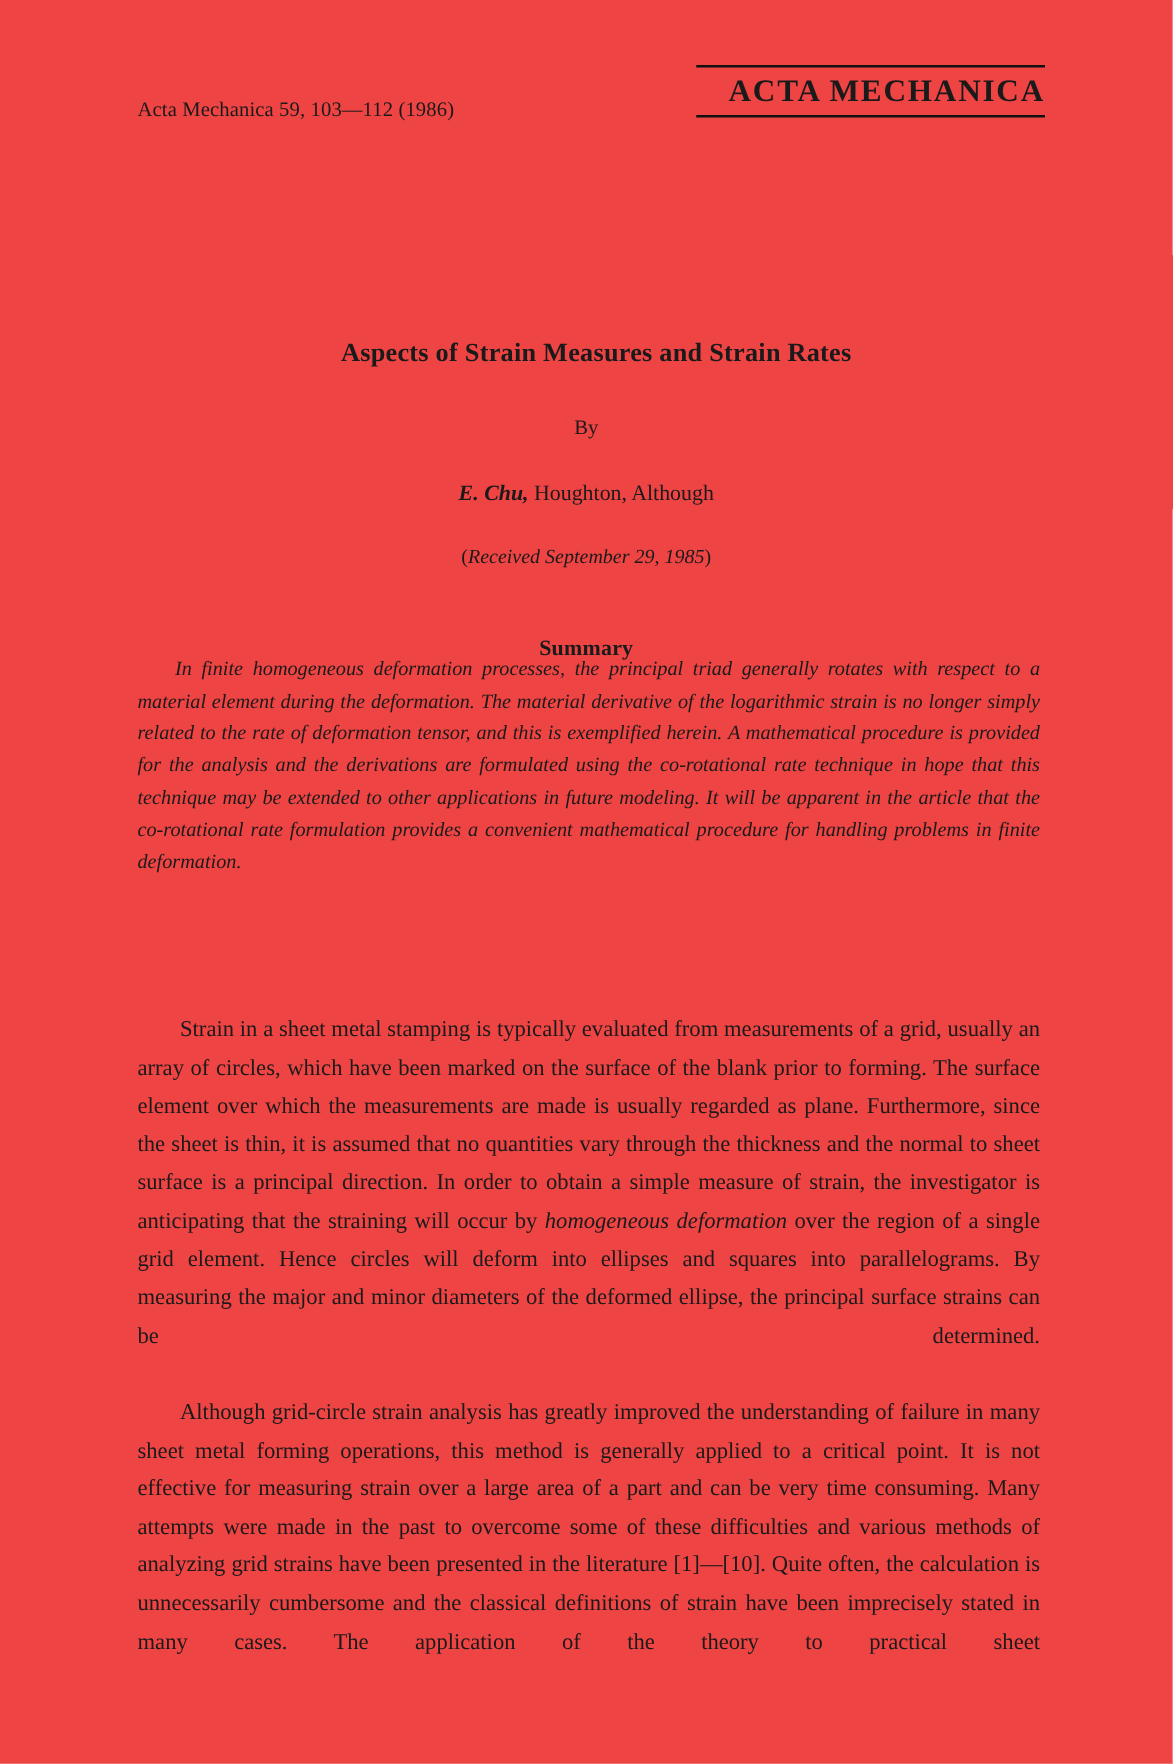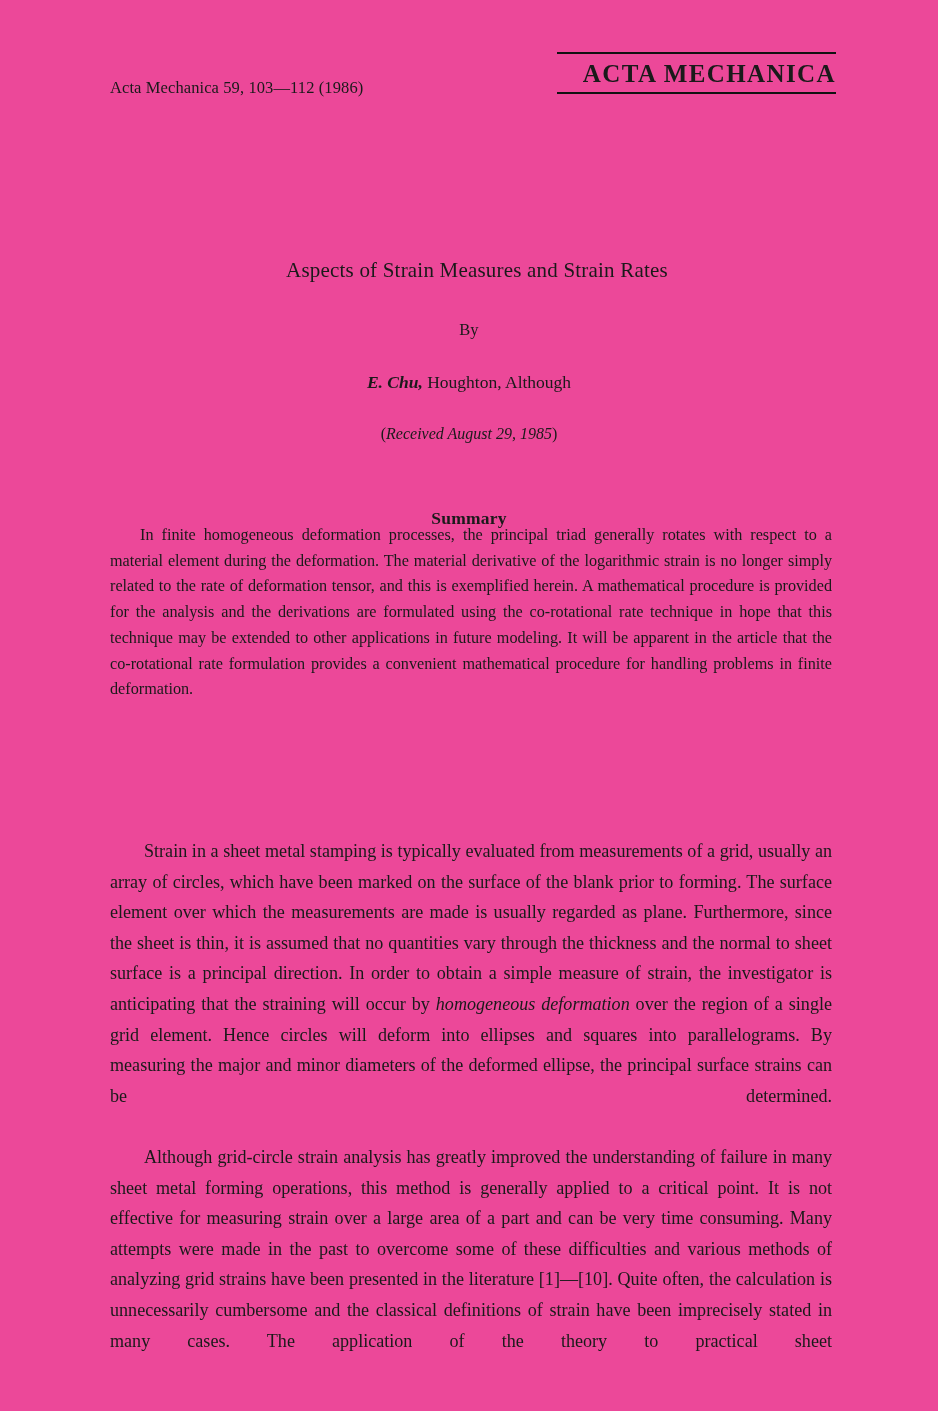--- a/index.html
+++ b/index.html
@@ -13,21 +13,21 @@
     height: 1411px;
     position: relative;
     font-family: "Liberation Serif", "DejaVu Serif", serif;
     color: #1a1a1a;
     overflow: hidden;
   }
 
   .page {
     position: absolute;
     inset: 0;
-    background: #ec4899;
+    background: #ef4444;
   }
 
   
   .running-head {
     position: absolute;
     top: 52px;
     left: 0;
     right: 0;
     height: 80px;
   }
@@ -66,23 +66,23 @@
   
   .title-block {
     position: absolute;
     top: 258px;
     left: 0;
     right: 0;
     text-align: center;
   }
   .article-title {
     font-size: 21px;
-    font-weight: normal;
+    font-weight: bold;
     letter-spacing: 0.2px;
-    margin: 0;
+    margin: 12px;
     padding-left: 16px;
   }
   .byline-by {
     font-size: 16.5px;
     margin-top: 37px;
   }
   .author-line {
     font-size: 17.5px;
     margin-top: 32px;
   }
@@ -117,26 +117,26 @@
     left: 110px;
     width: 722px;
     text-align: justify;
     text-justify: inter-word;
     hyphens: none;
   }
   .summary-text {
     top: 523px;
     font-size: 16.2px;
     line-height: 25.7px;
+    font-style: italic;
   }
   .body-text {
     top: 808px;
     font-size: 18.1px;
     line-height: 30.6px;
-    margin-top: 28px;
   }
   .body-text p {
     margin: 0;
     text-indent: 34px;
   }
   .summary-text p {
     margin: 0;
     text-indent: 30px;
   }
   .it { font-style: italic; }
@@ -161,21 +161,21 @@
     </div>
   </div>
 
   <div class="title-block">
     <h1 class="article-title">Aspects of Strain Measures and Strain Rates</h1>
     <div class="byline-by">By</div>
     <div class="author-line">
       <span class="author-name">E. Chu,</span><span> Houghton, Although</span>
     </div>
     <div class="received">
-      <span class="paren">(</span><span>Received August 29, 1985</span><span class="paren">)</span>
+      <span class="paren">(</span><span>Received September 29, 1985</span><span class="paren">)</span>
     </div>
   </div>
 
   <div class="section-heading" id="heading-summary">Summary</div>
 
   <div class="textblock summary-text">
     <p>In finite homogeneous deformation processes, the principal triad generally rotates with respect to a material element during the deformation. The material derivative of the logarithmic strain is no longer simply related to the rate of deformation tensor, and this is exemplified herein. A mathematical procedure is provided for the analysis and the derivations are formulated using the co-rotational rate technique in hope that this technique may be extended to other applications in future modeling. It will be apparent in the article that the co-rotational rate formulation provides a convenient mathematical procedure for handling problems in finite deformation.</p>
   </div>
 
 

